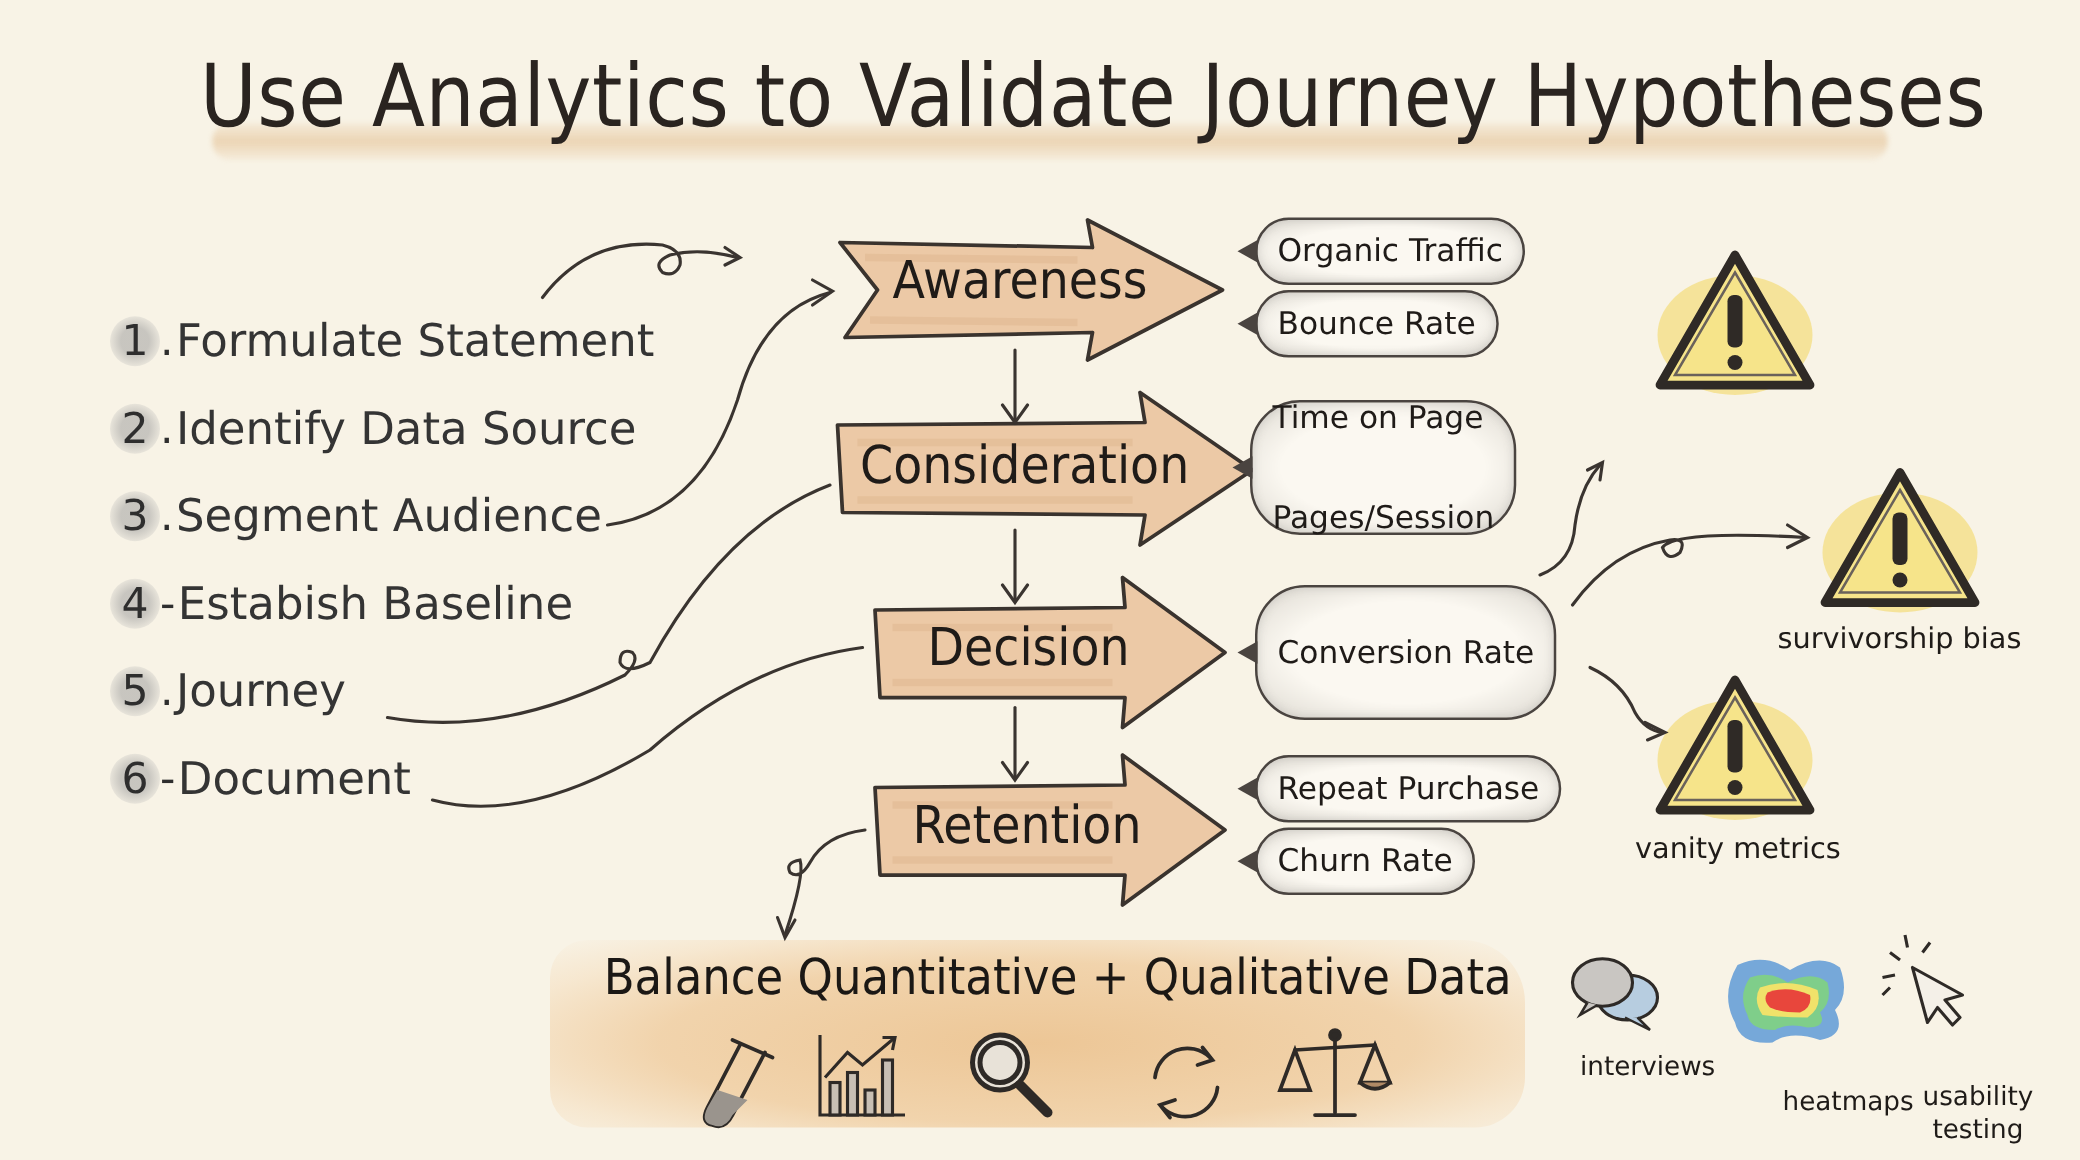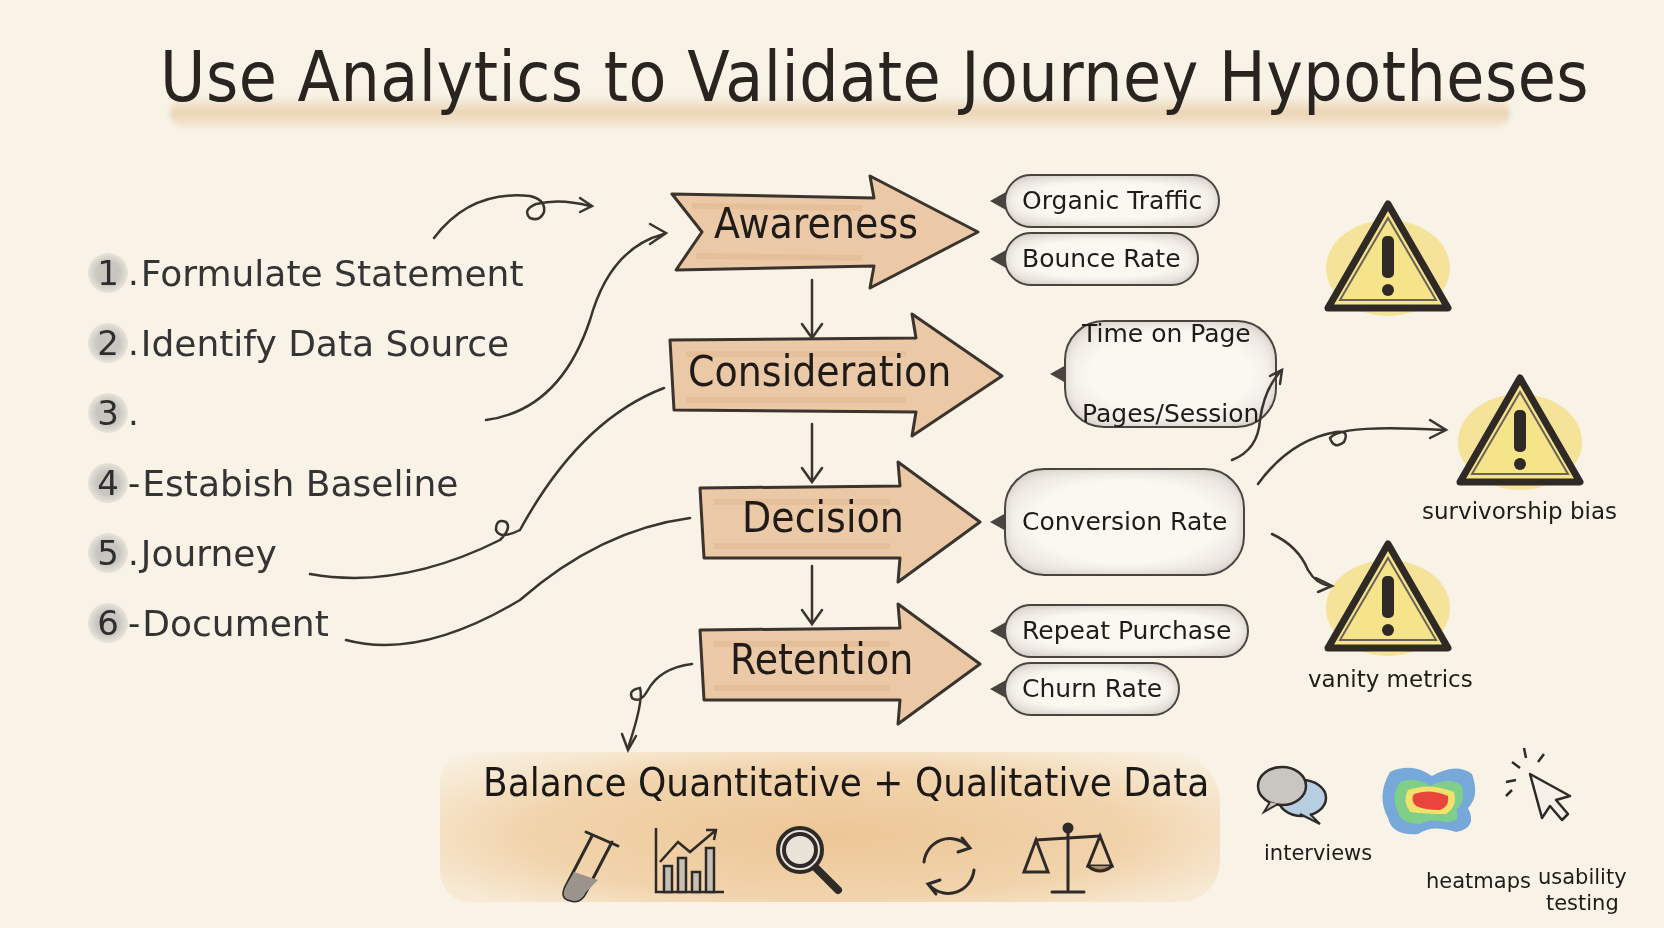--- a/index.html
+++ b/index.html
@@ -88,20 +88,21 @@
       <span class="step-label">Formulate Statement</span>
     </div>
     <div class="step" style="top:70px;">
       <span class="step-num">2</span>
       <span class="step-sep">.</span>
       <span class="step-label">Identify Data Source</span>
     </div>
     <div class="step" style="top:140px;">
       <span class="step-num">3</span>
       <span class="step-sep">.</span>
+      <span class="step-label">Segment Audience</span>
     </div>
     <div class="step" style="top:210px;">
       <span class="step-num">4</span>
       <span class="step-sep">-</span>
       <span class="step-label">Estabish Baseline</span>
     </div>
     <div class="step" style="top:280px;">
       <span class="step-num">5</span>
       <span class="step-sep">.</span>
       <span class="step-label">Journey</span>
@@ -144,21 +145,21 @@
     </svg>
     <div class="stage-label" style="left:36px; top:38px;">Retention</div>
   </div>
 
   <div class="bubble" style="left:1004px; top:174px; height:50px;">
     <span>Organic Traffic</span>
   </div>
   <div class="bubble" style="left:1004px; top:232px; height:50px;">
     <span>Bounce Rate</span>
   </div>
-  <div class="bubble" style="left:1064px; top:320px; height:104px;gap:34px;">
+  <div class="bubble" style="left:1000px; top:320px; height:104px;gap:34px;">
     <span>Time on Page</span>
     <span>Pages/Session</span>
   </div>
   <div class="bubble" style="left:1004px; top:468px; height:104px;">
     <span>Conversion Rate</span>
   </div>
   <div class="bubble" style="left:1004px; top:604px; height:50px;">
     <span>Repeat Purchase</span>
   </div>
   <div class="bubble" style="left:1004px; top:662px; height:50px;">

